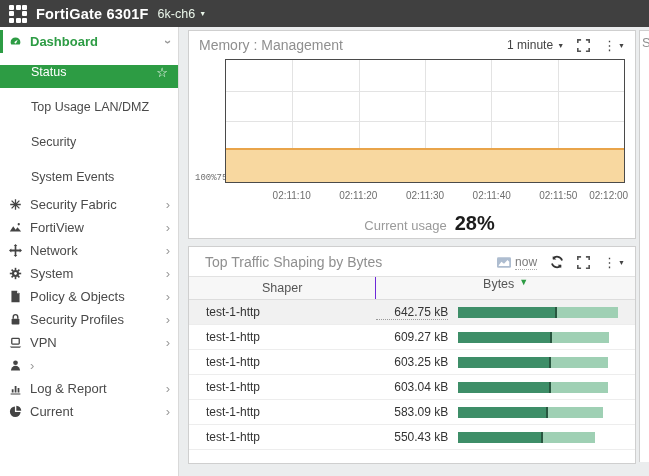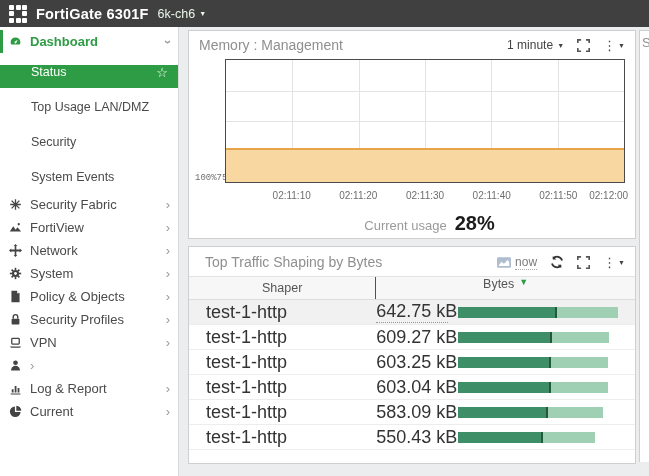--- a/index.html
+++ b/index.html
@@ -59,21 +59,21 @@
   .usage-line { display:flex; align-items:baseline; justify-content:center; gap:8px; margin-top:7px; }
   .usage-label { color:#9a9a9a; font-size:13px;margin-left:35px; }
   .usage-value { color:#1c1c1c; font-size:20px; font-weight:bold; }
 
   
   .traffic-panel { height:218px; }
   .t-head { display:flex; height:24px; background:#f7f7f7; border-top:1px solid #e2e2e2; border-bottom:1px solid #ddd; font-size:12.5px; color:#555; }
   .t-head .c1 { width:42%; display:flex; align-items:center; justify-content:center; border-right:1px solid #6d28d9; cursor:pointer; }
   .t-head .c2 { flex:1; display:flex; align-items:flex-start; justify-content:center; gap:5px; cursor:pointer; }
   .sort-caret { color:#2d9c44; font-size:9px; }
-  .t-row { display:flex; height:25px; border-bottom:1px solid #ededed; font-size:18px; color:#333; align-items:center; }
+  .t-row { display:flex; height:25px; border-bottom:1px solid #ededed; font-size:12px; color:#333; align-items:center; }
   .t-row.hl { background:#f1f1f1; }
   .t-row .c1 { width:42%; padding-left:17px; }
   .t-row .c2 { flex:1; display:flex; align-items:center; padding-right:13px; }
   .bytes-val { width:72px; text-align:right; margin-right:10px; white-space:nowrap; flex-shrink:0; }
   .t-row.hl .bytes-val { border-bottom:1px dotted #999; }
   .bar-zone { flex:1; }
   .bar { height:11px; background:#9fd0b4; position:relative; }
   .bar-dark { position:absolute; left:0; top:0; bottom:0; width:62%; background:#3e8e68; border-right:2px solid rgba(20,40,30,.55); }
 
   

